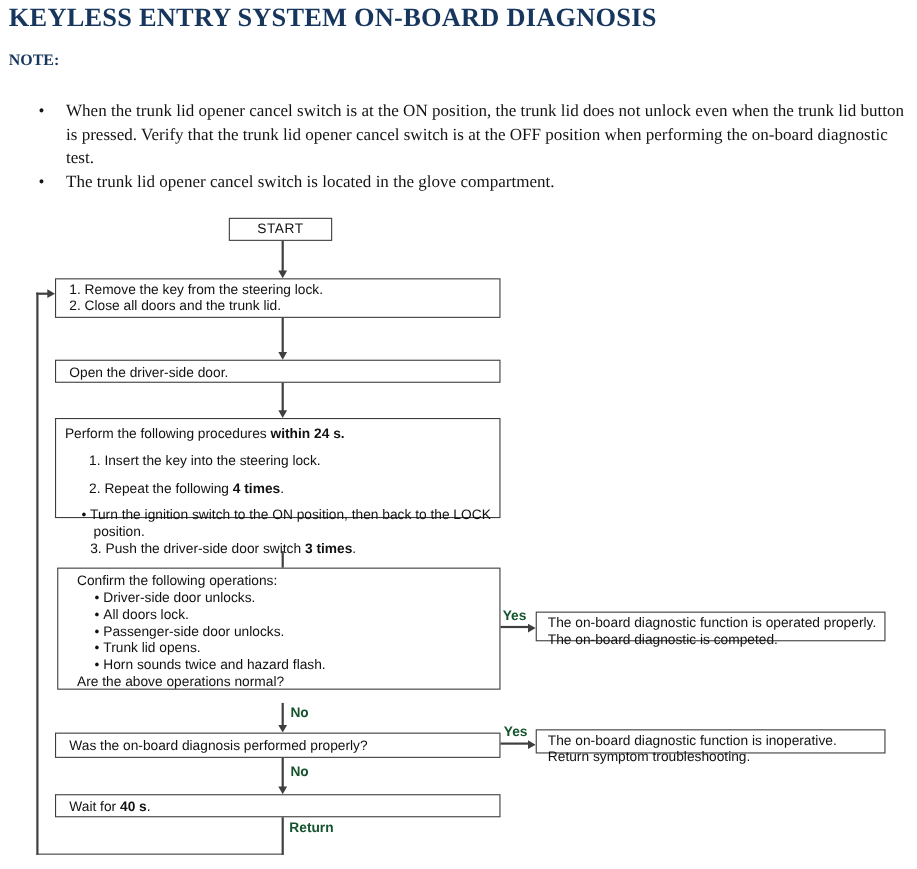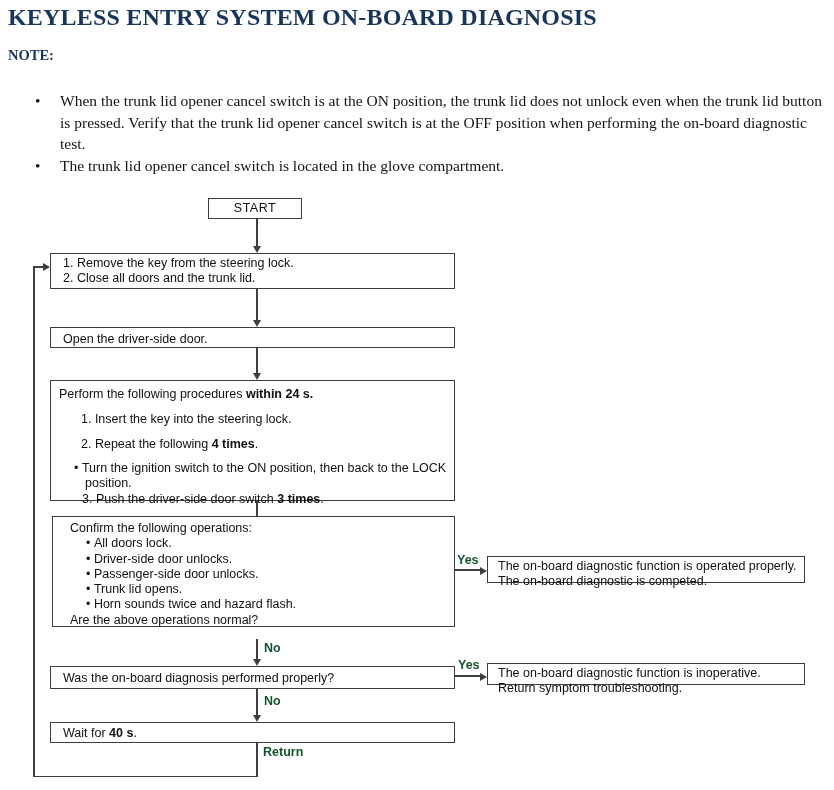--- a/index.html
+++ b/index.html
@@ -42,21 +42,21 @@
     background: #fff;
     font-size: 12.5px; line-height: 15px; color: #111;
   }
   .fbox.pad { padding: 2px 6px 2px 12px; }
   b, .b { font-weight: bold; }
 
   #box-start { left: 208px; top: 198px; width: 94px; height: 21px;
     text-align: center; line-height: 18px; letter-spacing: 0.5px; }
   #box-remove-key { left: 50px; top: 253px; width: 405px; height: 36px; padding-top: 2px; }
   #box-open-door  { left: 50px; top: 327px; width: 405px; height: 21px; line-height: 18px; }
-  #box-perform    { left: 50px; top: 380px; width: 405px; height: 121px; padding: 6px 8px 0 8px; }
+  #box-perform    { left: 50px; top: 380px; width: 405px; height: 91px; padding: 6px 8px 0 8px; }
   #box-perform .p-item   { margin: 10px 0 0 22px; }
   #box-perform .p-bullet { margin: 9px 0 0 15px; padding-left: 11px; text-indent: -11px; width: 380px; }
   #box-perform .p-item3  { margin: 1px 0 0 23px; }
   #box-confirm    { left: 52px; top: 516px; width: 403px; height: 111px; padding: 4px 6px 0 17px; line-height: 15.3px; }
   #box-confirm .c-item { margin-left: 16px; }
   #box-result-ok  { left: 487px; top: 556px; width: 318px; height: 27px; padding: 2px 6px 0 10px; }
   #box-was-performed { left: 50px; top: 666px; width: 405px; height: 23px; line-height: 19px; }
   #box-result-bad { left: 487px; top: 663px; width: 318px; height: 22px; padding: 2px 6px 0 10px; }
   #box-wait       { left: 50px; top: 722px; width: 405px; height: 21px; line-height: 17px; }
 
@@ -122,22 +122,22 @@
       <div class="p-item"><span>2. Repeat the following </span><b>4 times</b><span>.</span></div>
       <div class="p-bullet"><span>•</span>&nbsp;<span>Turn the ignition switch to the ON position, then back to the LOCK position.</span></div>
       <div class="p-item3"><span>3. Push the driver-side door switch </span><b>3 times</b><span>.</span></div>
     </div>
 
     <div class="line vline" style="left:256px; top:501px; height:21px;"></div>
     <div class="ah-down" style="left:253px; top:521px;"></div>
 
     <div class="fbox" id="box-confirm">
       <div>Confirm the following operations:</div>
+      <div class="c-item"><span>•</span>&nbsp;<span>Driver-side door unlocks.</span></div>
       <div class="c-item"><span>•</span>&nbsp;<span>All doors lock.</span></div>
-      <div class="c-item"><span>•</span>&nbsp;<span>Driver-side door unlocks.</span></div>
       <div class="c-item"><span>•</span>&nbsp;<span>Passenger-side door unlocks.</span></div>
       <div class="c-item"><span>•</span>&nbsp;<span>Trunk lid opens.</span></div>
       <div class="c-item"><span>•</span>&nbsp;<span>Horn sounds twice and hazard flash.</span></div>
       <div>Are the above operations normal?</div>
     </div>
 
     <div class="flabel" style="left:457px; top:553px;">Yes</div>
     <div class="line hline" style="left:455px; top:569px; width:26px;"></div>
     <div class="ah-right" style="left:480px; top:566.5px;"></div>
 

